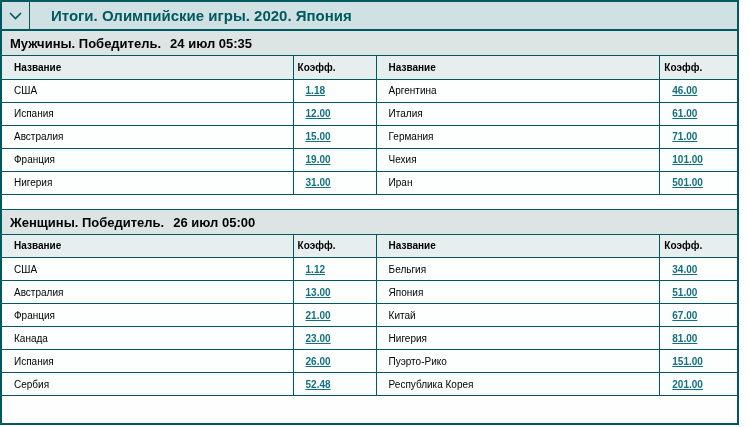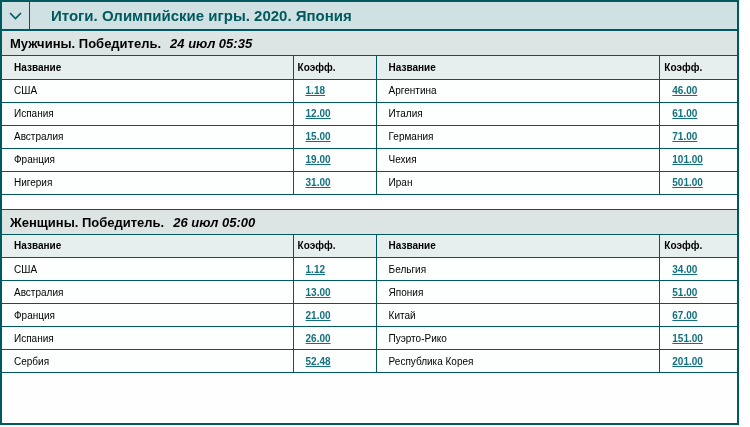--- a/index.html
+++ b/index.html
@@ -45,21 +45,21 @@
   
   .market-bar {
     background: #dde4e4;
     border-bottom: 1px solid #00595f;
     padding: 5px 8px 4px 8px;
     font-size: 13px;
     font-weight: bold;
     color: #000000;
     flex: 0 0 auto;
   }
-  .market-bar .dt { margin-left: 9px; font-style: italic; }
+  .market-bar .dt { margin-left: 9px; }
 
   .market-bar.second { border-top: 1px solid #00595f; }
 
   
   table.odds {
     width: 100%;
     border-collapse: collapse;
     table-layout: fixed;
     flex: 0 0 auto;
     font-size: 10px;
@@ -198,20 +198,26 @@
               <td>Япония</td>
               <td class="odds-cell"><span>51.00</span></td>
             </tr>
             <tr>
               <td>Франция</td>
               <td class="odds-cell"><span>21.00</span></td>
               <td>Китай</td>
               <td class="odds-cell"><span>67.00</span></td>
             </tr>
             <tr>
+              <td>Канада</td>
+              <td class="odds-cell"><span>23.00</span></td>
+              <td>Нигерия</td>
+              <td class="odds-cell"><span>81.00</span></td>
+            </tr>
+            <tr>
               <td>Испания</td>
               <td class="odds-cell"><span>26.00</span></td>
               <td>Пуэрто-Рико</td>
               <td class="odds-cell"><span>151.00</span></td>
             </tr>
             <tr>
               <td>Сербия</td>
               <td class="odds-cell"><span>52.48</span></td>
               <td>Республика Корея</td>
               <td class="odds-cell"><span>201.00</span></td>

